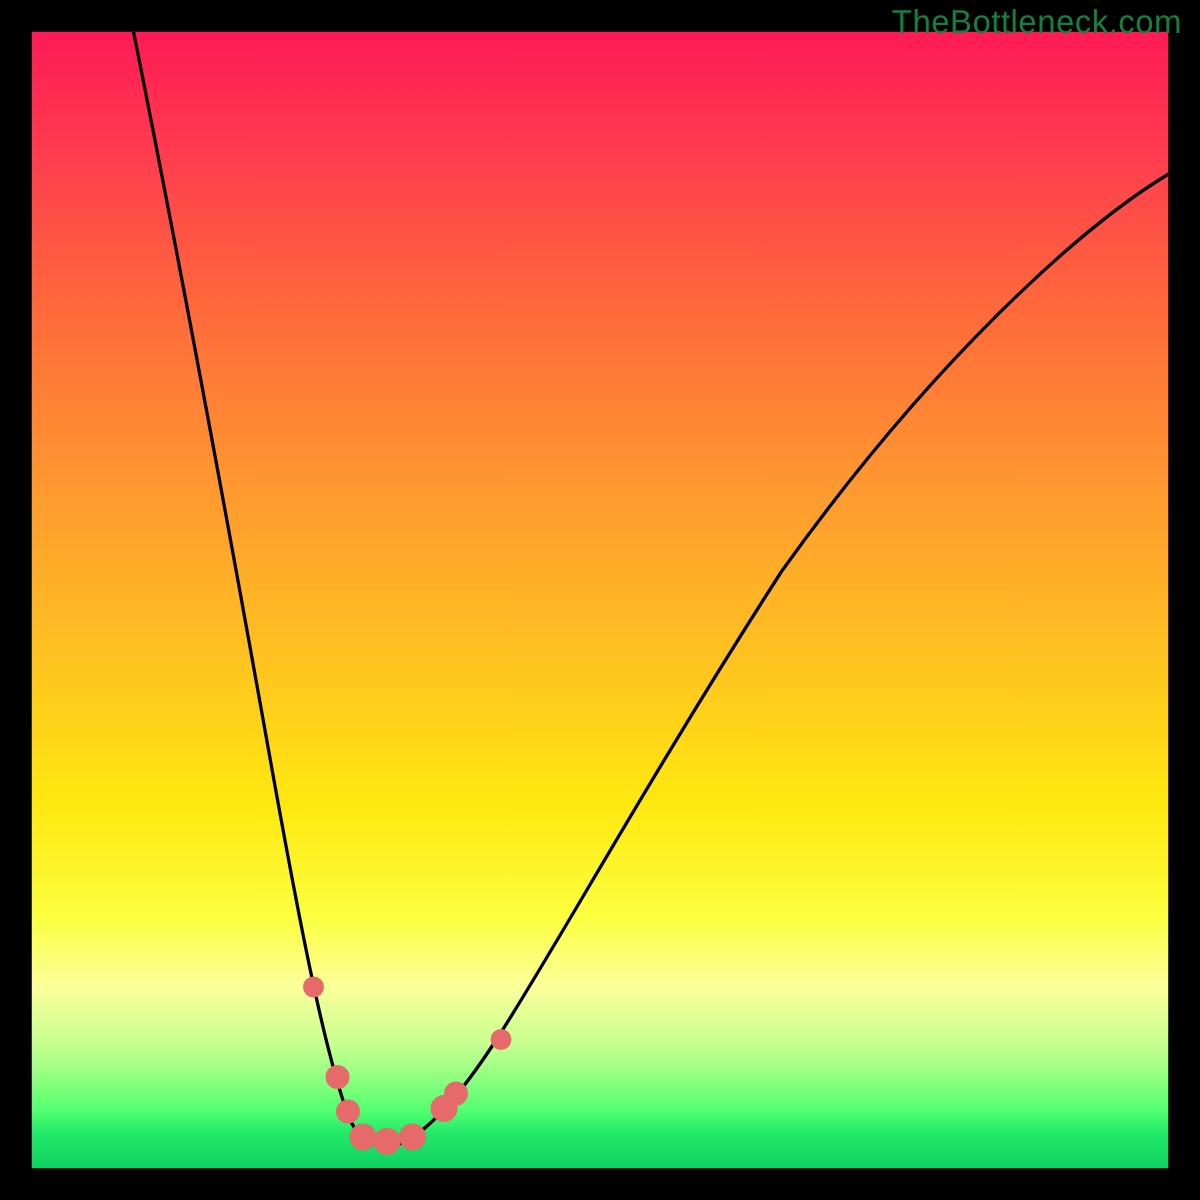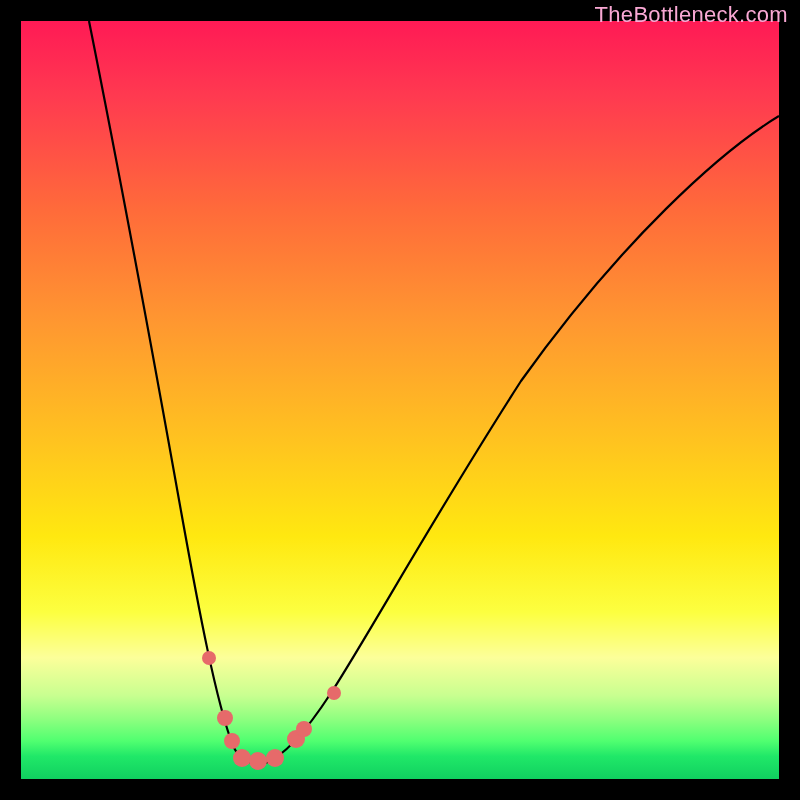--- a/index.html
+++ b/index.html
@@ -46,21 +46,21 @@
     position: absolute;
     left: 0;
     top: 0;
     width: 100%;
     height: 100%;
   }
   .watermark {
     position: absolute;
     top: 2px;
     right: 12px;
-    color: #f9a8d4;
+    color: #15803d;
     font-size: 22px;
     font-weight: 500;
     letter-spacing: 0.3px;
   }
 </style>
 </head>
 <body>
 
 <div class="frame">
   <div class="gradient-bg"></div>

